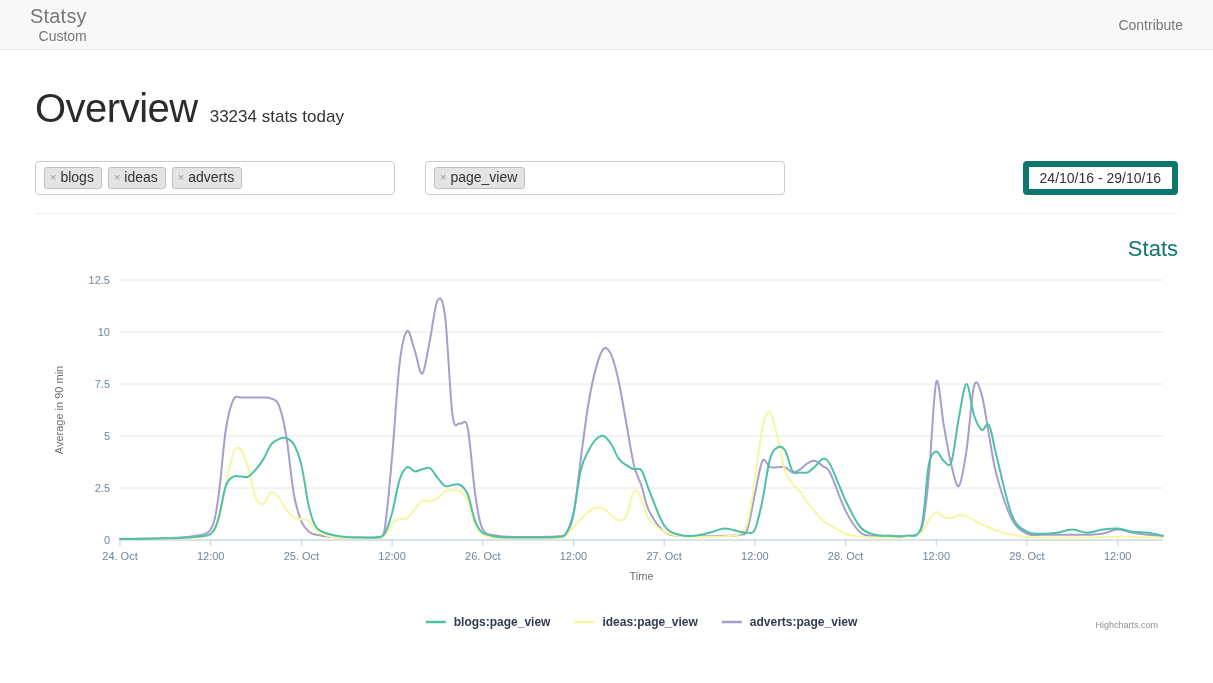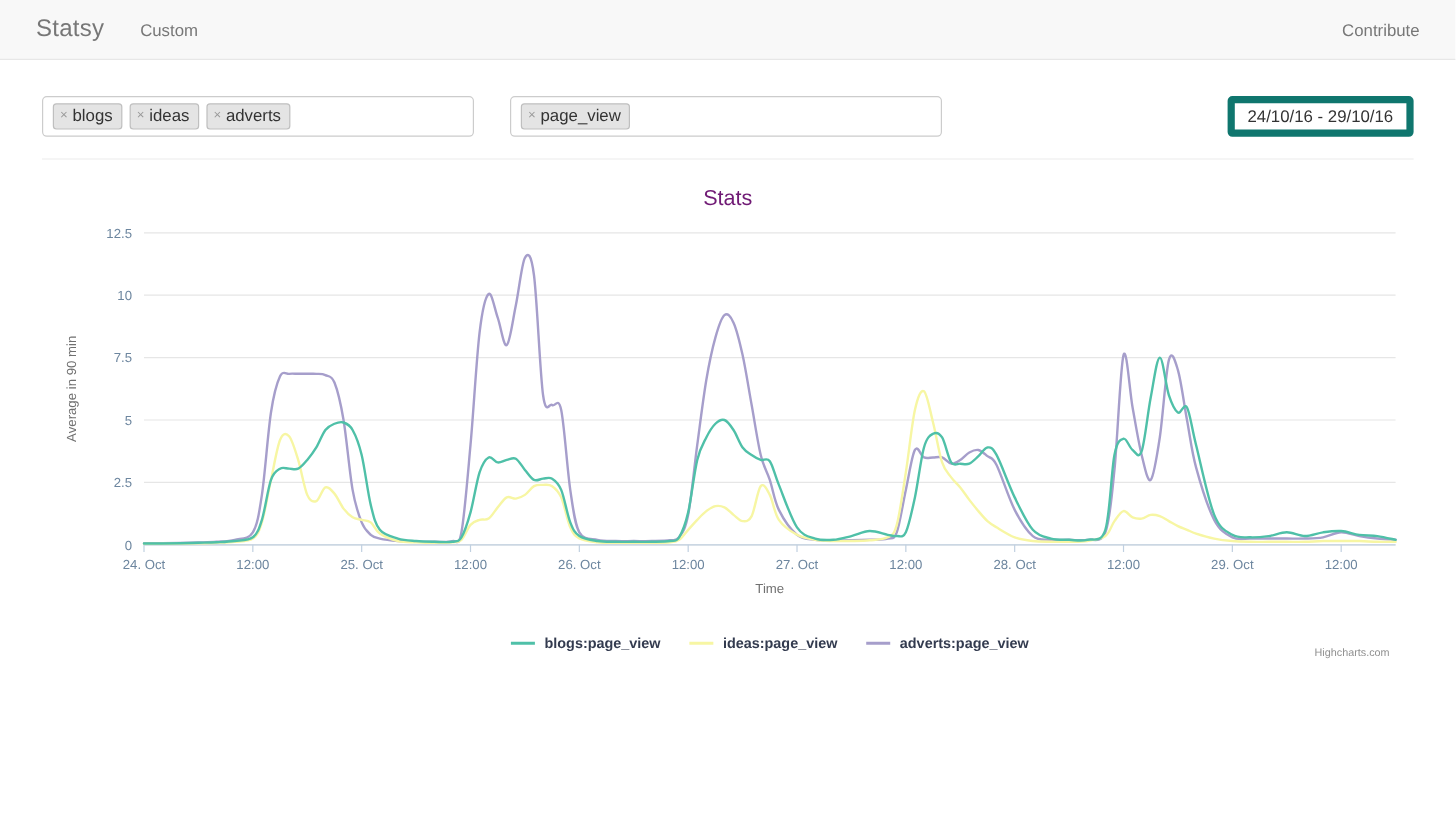--- a/index.html
+++ b/index.html
@@ -15,21 +15,21 @@
 
   
   .navbar {
     height: 50px;
     background: #f8f8f8;
     border-bottom: 1px solid #e7e7e7;
     display: flex;
     align-items: center;
     padding: 0 15px;
   }
-  .nav-left { display:flex; align-items:center; }
+  .nav-left { display:flex; align-items:flex-end;flex-direction:column; }
   .brand {
     font-size: 20px;
     color: #777;
     padding: 0 15px;
     text-decoration: none;
     letter-spacing: .2px;
   }
   .nav-link {
     font-size: 14px;
     color: #777;
@@ -119,23 +119,23 @@
   }
 
   
   .chart-wrap {
     position: relative;
     margin-top: 14px;
     width: 1143px;
     height: 400px;
   }
   .chart-title {
-    text-align: center;
-    font-size: 18px;
-    color: #701a75;
+    text-align: right;
+    font-size: 22px;
+    color: #0f766e;
     font-weight: normal;
     margin: 0;
     padding-top: 8px;
   }
   .chart-svg { display: block; }
   .credit {
     position: absolute;
     right: 20px;
     bottom: -2px;
     font-size: 9px;
@@ -153,20 +153,24 @@
     <a class="brand">Statsy</a>
     <a class="nav-link">Custom</a>
   </div>
   <div class="nav-right">
     <a class="nav-link">Contribute</a>
   </div>
 </div>
 
 <div class="container">
 
+  <div class="page-header">
+    <h1 class="page-title">Overview</h1>
+    <span class="page-subtitle">33234 stats today</span>
+  </div>
 
   <div class="filter-row">
 
     <div class="token-field sources">
       <span class="token">
         <span class="x">×</span>
         <span>blogs</span>
       </span>
       <span class="token">
         <span class="x">×</span>

